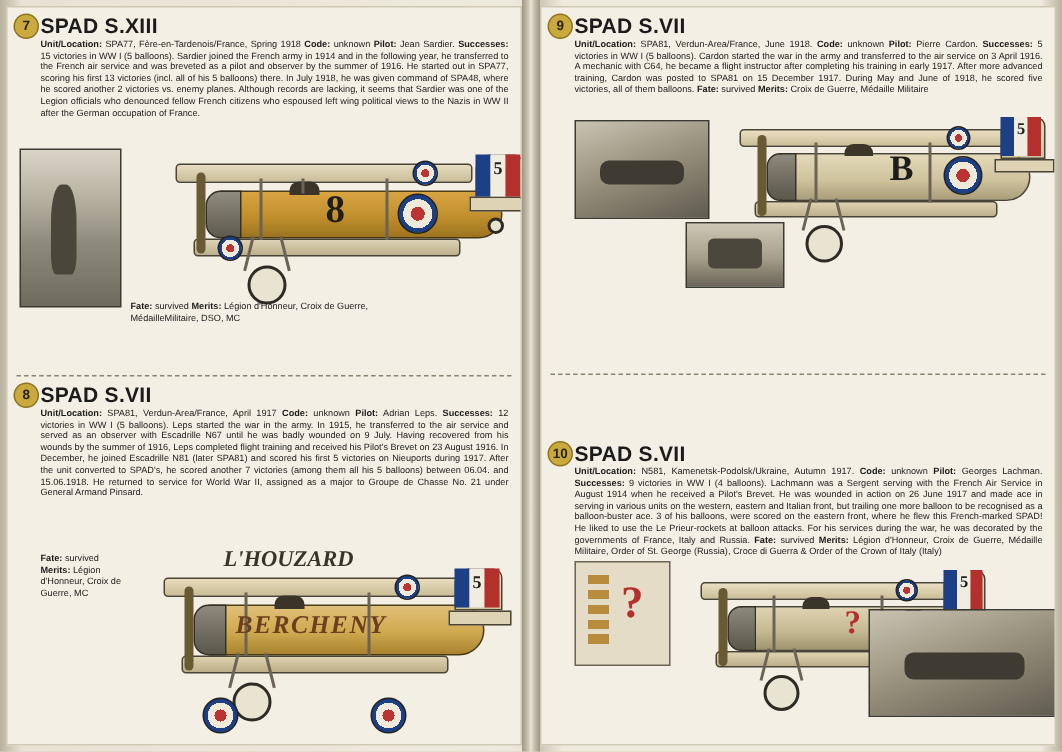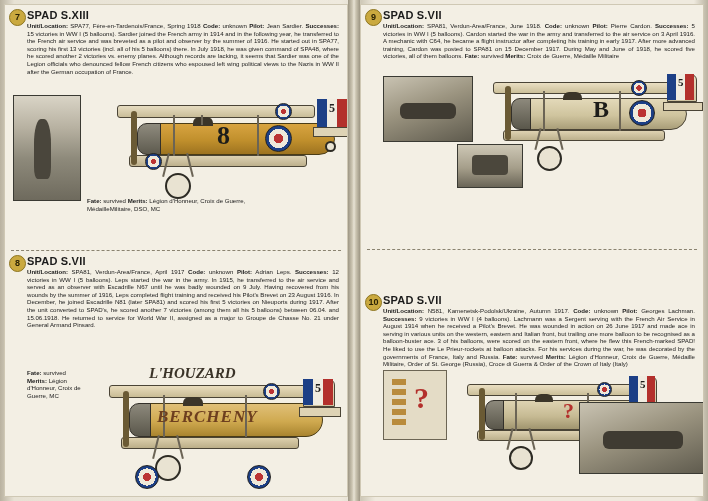--- a/index.html
+++ b/index.html
@@ -33,21 +33,21 @@
   .divider{border-top:1px dashed #8a8370;margin:0 6px;}
 
   .num{
     position:absolute;left:4px;top:4px;
     width:15px;height:15px;border-radius:50%;
     background:#caa93f;color:#2a2204;
     border:1px solid #8d7520;
     font-size:9px;font-weight:bold;line-height:15px;text-align:center;
   }
   .title{
-    font-size:11px;font-weight:bold;letter-spacing:.2px;margin:0 0 1px 0;
+    font-size:14px;font-weight:bold;letter-spacing:.2px;margin:0 0 1px 0;
   }
   .txt{
     font-size:6.1px;line-height:7.6px;text-align:justify;margin:0;
   }
   .txt b{font-weight:bold;}
   .imgrow{position:relative;}
 
   
   .photo{
     border:1px solid #3a3a33;background:#8d8madd;

